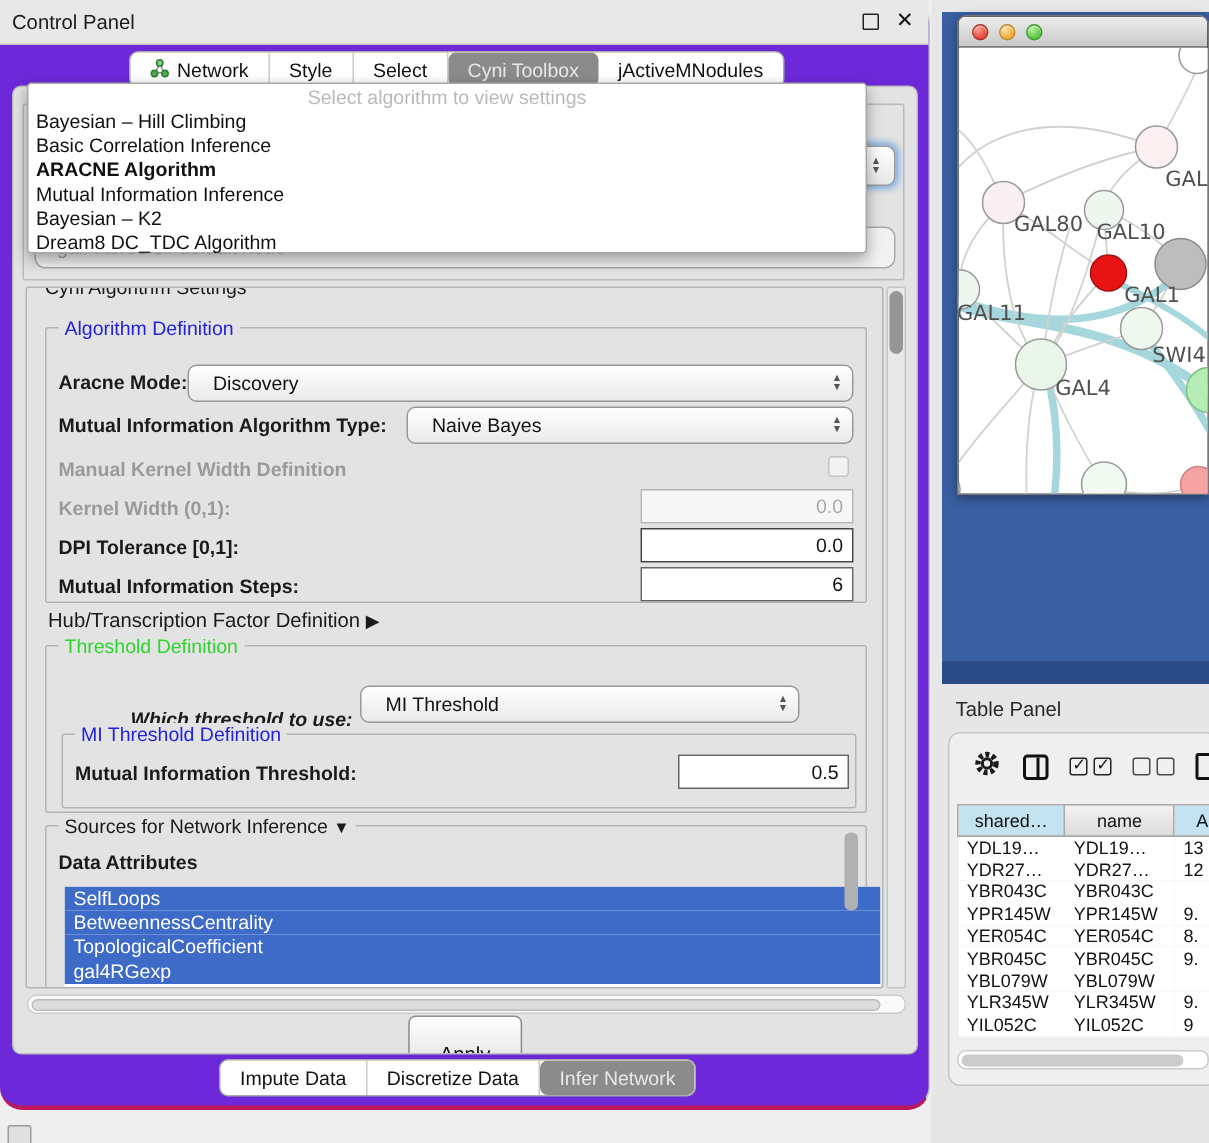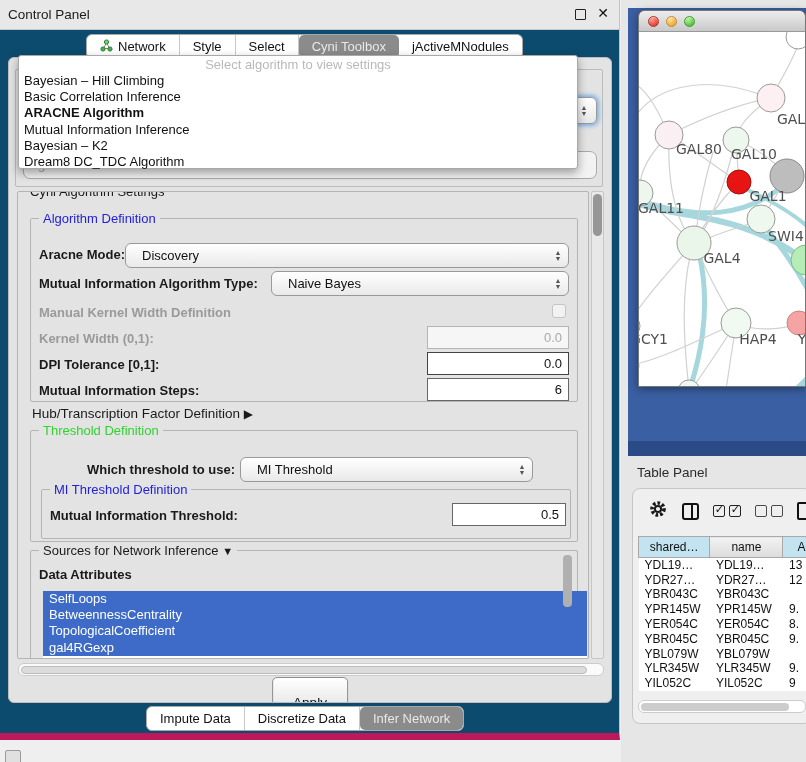--- a/index.html
+++ b/index.html
@@ -2,21 +2,21 @@
 <html><head>
 <meta charset="utf-8">
 <style>
   * { margin:0; padding:0; box-sizing:border-box; }
   html,body { width:806px; height:762px; overflow:hidden; background:#efefef;
     font-family:"Liberation Sans","DejaVu Sans",sans-serif; }
   #app { position:relative; width:806px; height:762px; }
 
   
   #left-window { position:absolute; left:0; top:0; width:620px; height:740px;
-    background:#0c4a6e; border-right:1px solid #c3c3c3; border-bottom:7px solid #be185d; }
+    background:#6d28d9; border-right:1px solid #c3c3c3; border-bottom:3px solid #be185d;border-radius:15px; }
   #cp-header { position:absolute; left:0; top:0; width:100%; height:30px;
     background:#e8e8e8; border-bottom:1px solid #c8c8c8; }
   #cp-title { position:absolute; left:8px; top:7px; font-size:13.5px; color:#1c1c1c; }
   #cp-float { position:absolute; right:33px; top:9px; width:11px; height:11px;
     border:1.6px solid #222; border-radius:1px; cursor:pointer; }
   #cp-close { position:absolute; right:10px; top:5px; font-size:14px; font-weight:700; color:#111; cursor:pointer; }
 
   
   #tab-bar { position:absolute; left:86px; top:34px; height:25px; display:flex;
     background:#fff; border:1px solid #a9a9a9; border-radius:6px; overflow:hidden; z-index:5; }
@@ -100,21 +100,21 @@
     background:#fff; border:1px solid #a9a9a9; border-radius:6px; overflow:hidden; z-index:5; }
 
   
   #mini-icon { position:absolute; left:5px; top:750px; width:16px; height:14px;
     background:#e0e0e0; border:1px solid #9a9a9a; border-radius:2px; }
 
   
   #right-area { position:absolute; left:621px; top:0; width:185px; height:762px; background:#e7e7e7; }
   #blue-panel { position:absolute; left:7px; top:8px; right:0; height:448px; background:#3a5fa2; }
   #blue-band { position:absolute; left:7px; top:441px; right:0; height:15px; background:#2b4b86; }
-  #net-window { position:absolute; left:17px; top:10px; width:168px; height:377px;
+  #net-window { position:absolute; left:17px; top:10px; width:168px; height:320px;
     background:#000000; border:1px solid #777; border-radius:6px 6px 0 0; overflow:hidden;
     box-shadow:0 2px 8px rgba(0,0,0,.4); }
   #net-titlebar { position:relative; height:21px; background:linear-gradient(#ededed,#c9c9c9);
     border-bottom:1px solid #999; display:flex; align-items:center; padding-left:9px; gap:7px; }
   .light { width:11px; height:11px; border-radius:50%; cursor:pointer;
     box-shadow:inset 0 1px 1px rgba(255,255,255,.6); }
   .light.red    { background:radial-gradient(circle at 35% 30%, #ff9a90, #e2443a 70%); border:1px solid #b03228; }
   .light.yellow { background:radial-gradient(circle at 35% 30%, #ffe09a, #f0a93a 70%); border:1px solid #c08a28; }
   .light.green  { background:radial-gradient(circle at 35% 30%, #b8f0a0, #58c43e 70%); border:1px solid #3d9c2c; }
   #net-svg { display:block; background:#fff; }
@@ -237,21 +237,21 @@
         </div>
 
         <span class="boldlbl" style="left:14px; top:214px; font-weight:400; font-size:13.5px;">
           <span>Hub/Transcription Factor Definition</span>
           <span style="font-size:12px;"> ▶</span>
         </span>
 
         <div class="groupbox" style="left:12px; top:238px; width:548px; height:112px;">
           <span class="grouplabel lbl-green">Threshold Definition</span>
 
-          <span class="boldlbl" style="left:56px; top:31px;">Which threshold to use:</span>
+          <span class="boldlbl" style="left:56px; top:41px;font-style:italic;">Which threshold to use:</span>
           <div class="combo" style="left:209px; top:26px; width:293px; height:25px;">
             <span class="combo-text">MI Threshold</span>
             <span class="spinner">
                 <span>▲</span>
                 <span>▼</span>
               </span>
           </div>
 
           <div class="groupbox" style="left:10px; top:58px; width:530px; height:50px;">
             <span class="grouplabel lbl-blue">MI Threshold Definition</span>

